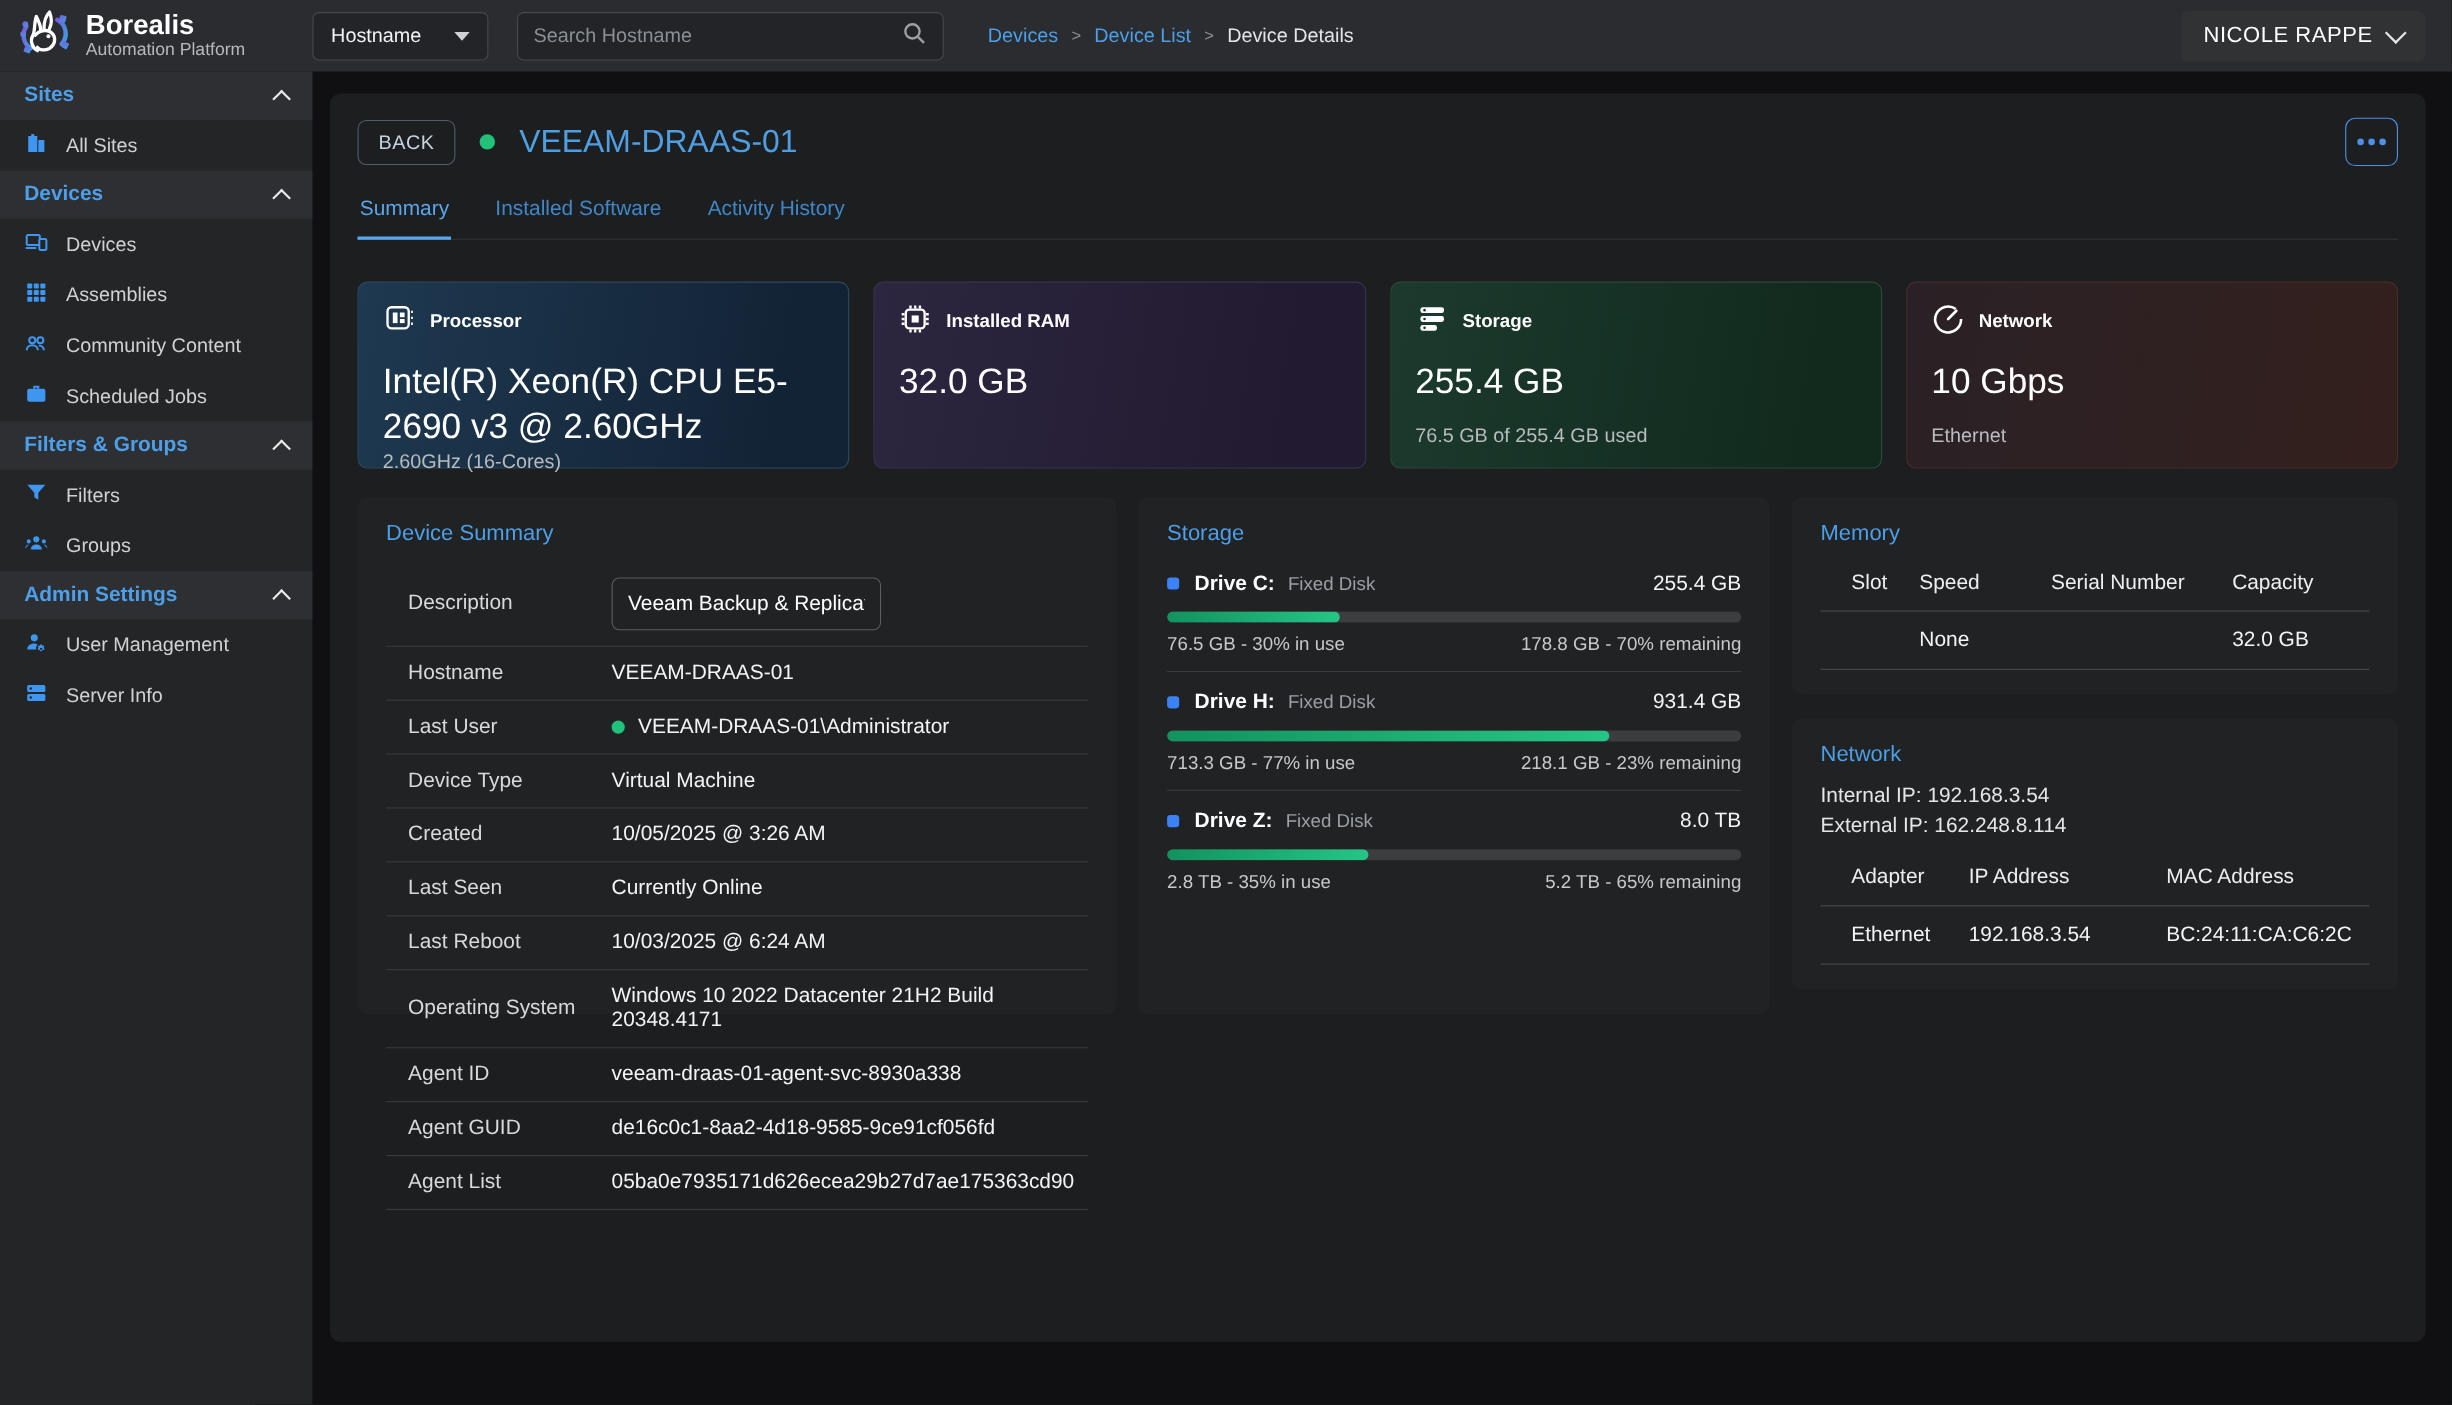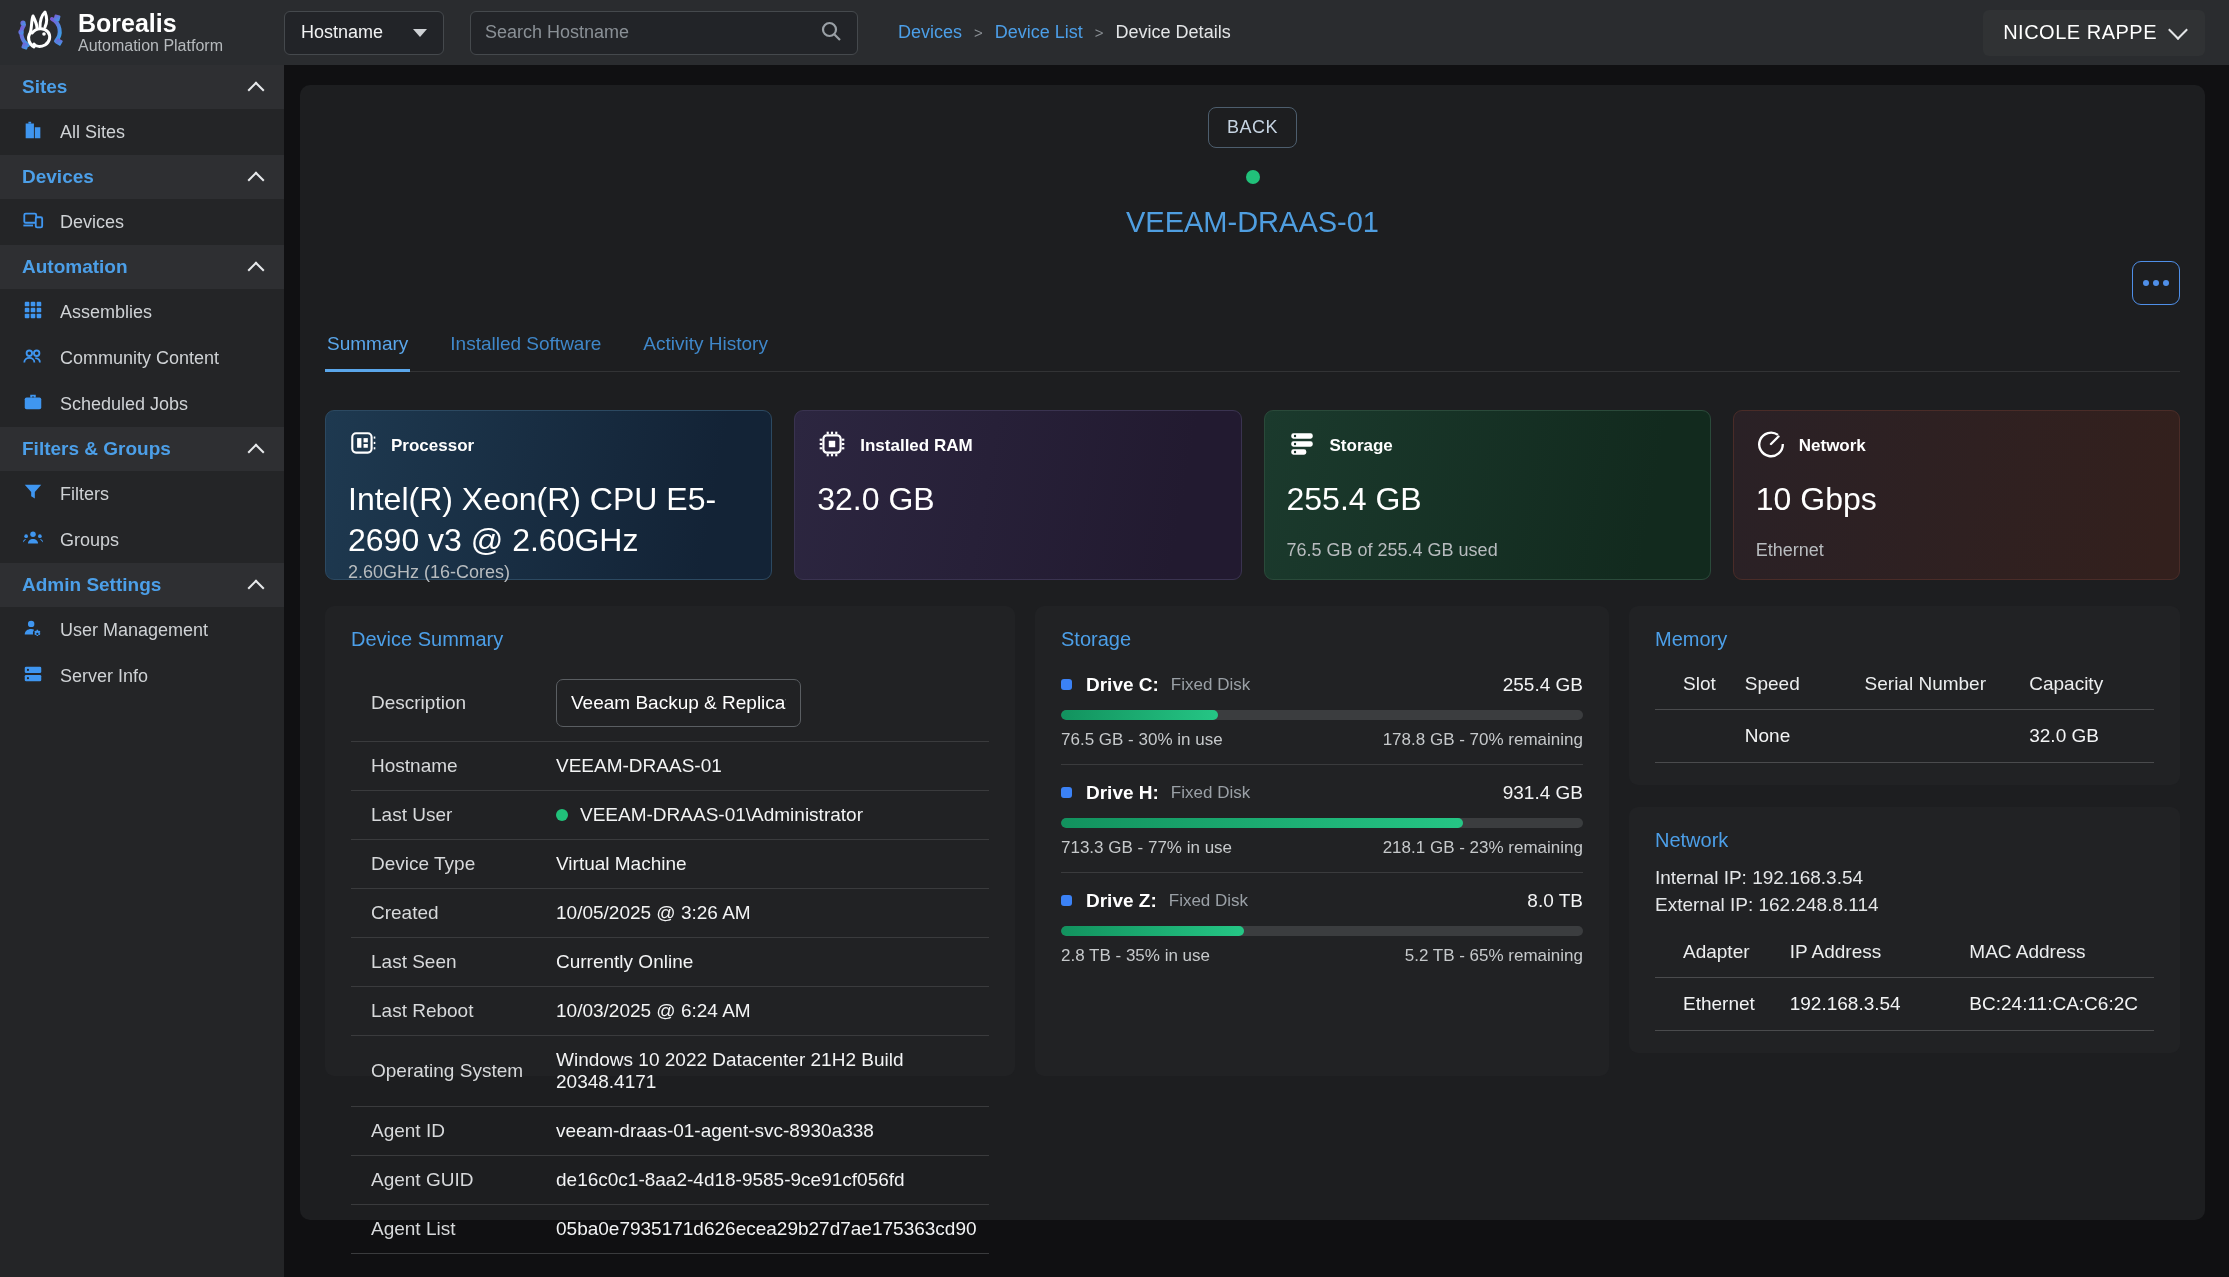--- a/index.html
+++ b/index.html
@@ -62,21 +62,21 @@
   }
   .side-item{height:46px;display:flex;align-items:center;gap:16px;padding:0 22px;font-size:18px;color:var(--txt-soft);cursor:pointer;}
   .side-item svg{flex:0 0 22px;}
   .chev-up{width:12px;height:12px;border-left:2.5px solid #e8eaec;border-top:2.5px solid #e8eaec;transform:rotate(45deg);margin-top:5px;}
   
   .main{flex:1;position:relative;}
   .content-card{
     position:absolute;left:16px;top:20px;width:1905px;height:1135px;
     background:var(--bg-card);border-radius:10px;padding:22px 25px;
   }
-  .dev-header{display:flex;align-items:center;gap:22px;flex-direction:column;}
+  .dev-header{display:flex;align-items:center;gap:22px;}
   .back-btn{
     background:transparent;border:1px solid #4d5e6e;border-radius:8px;color:#c6d4e2;
     font-size:18px;padding:9px 18px;letter-spacing:.5px;cursor:pointer;font-family:"Liberation Sans",sans-serif;
   }
   .status-dot{width:14px;height:14px;border-radius:50%;background:var(--green);}
   .dev-title{font-size:29px;color:#4f9ee0;}
   .more-btn{
     margin-left:auto;width:48px;height:44px;border:1.5px solid #4f8fe8;border-radius:9px;background:transparent;
     display:flex;align-items:center;justify-content:center;gap:4px;cursor:pointer;
   }
@@ -228,24 +228,20 @@
       <span>
         <svg width="22" height="22" viewBox="0 0 24 24" fill="none" stroke="#3f96f0" stroke-width="2">
           <rect x="2.5" y="5" width="13" height="10" rx="1.5"></rect>
           <line x1="1.5" y1="18" x2="12" y2="18"></line>
           <rect x="15" y="9" width="7" height="11" rx="1.5" fill="#242527"></rect>
         </svg>
       </span>
       <span>Devices</span>
     </div>
 
-    <div class="side-header">
-      <span>Automation</span>
-      <span class="chev-up"></span>
-    </div>
     <div class="side-item">
       <span>
         <svg width="22" height="22" viewBox="0 0 24 24" fill="#3f96f0">
           <g>
             <rect x="3" y="3" width="5" height="5" rx="1"></rect>
               <rect x="9.5" y="3" width="5" height="5" rx="1"></rect>
               <rect x="16" y="3" width="5" height="5" rx="1"></rect>
             <rect x="3" y="9.5" width="5" height="5" rx="1"></rect>
               <rect x="9.5" y="9.5" width="5" height="5" rx="1"></rect>
               <rect x="16" y="9.5" width="5" height="5" rx="1"></rect>

